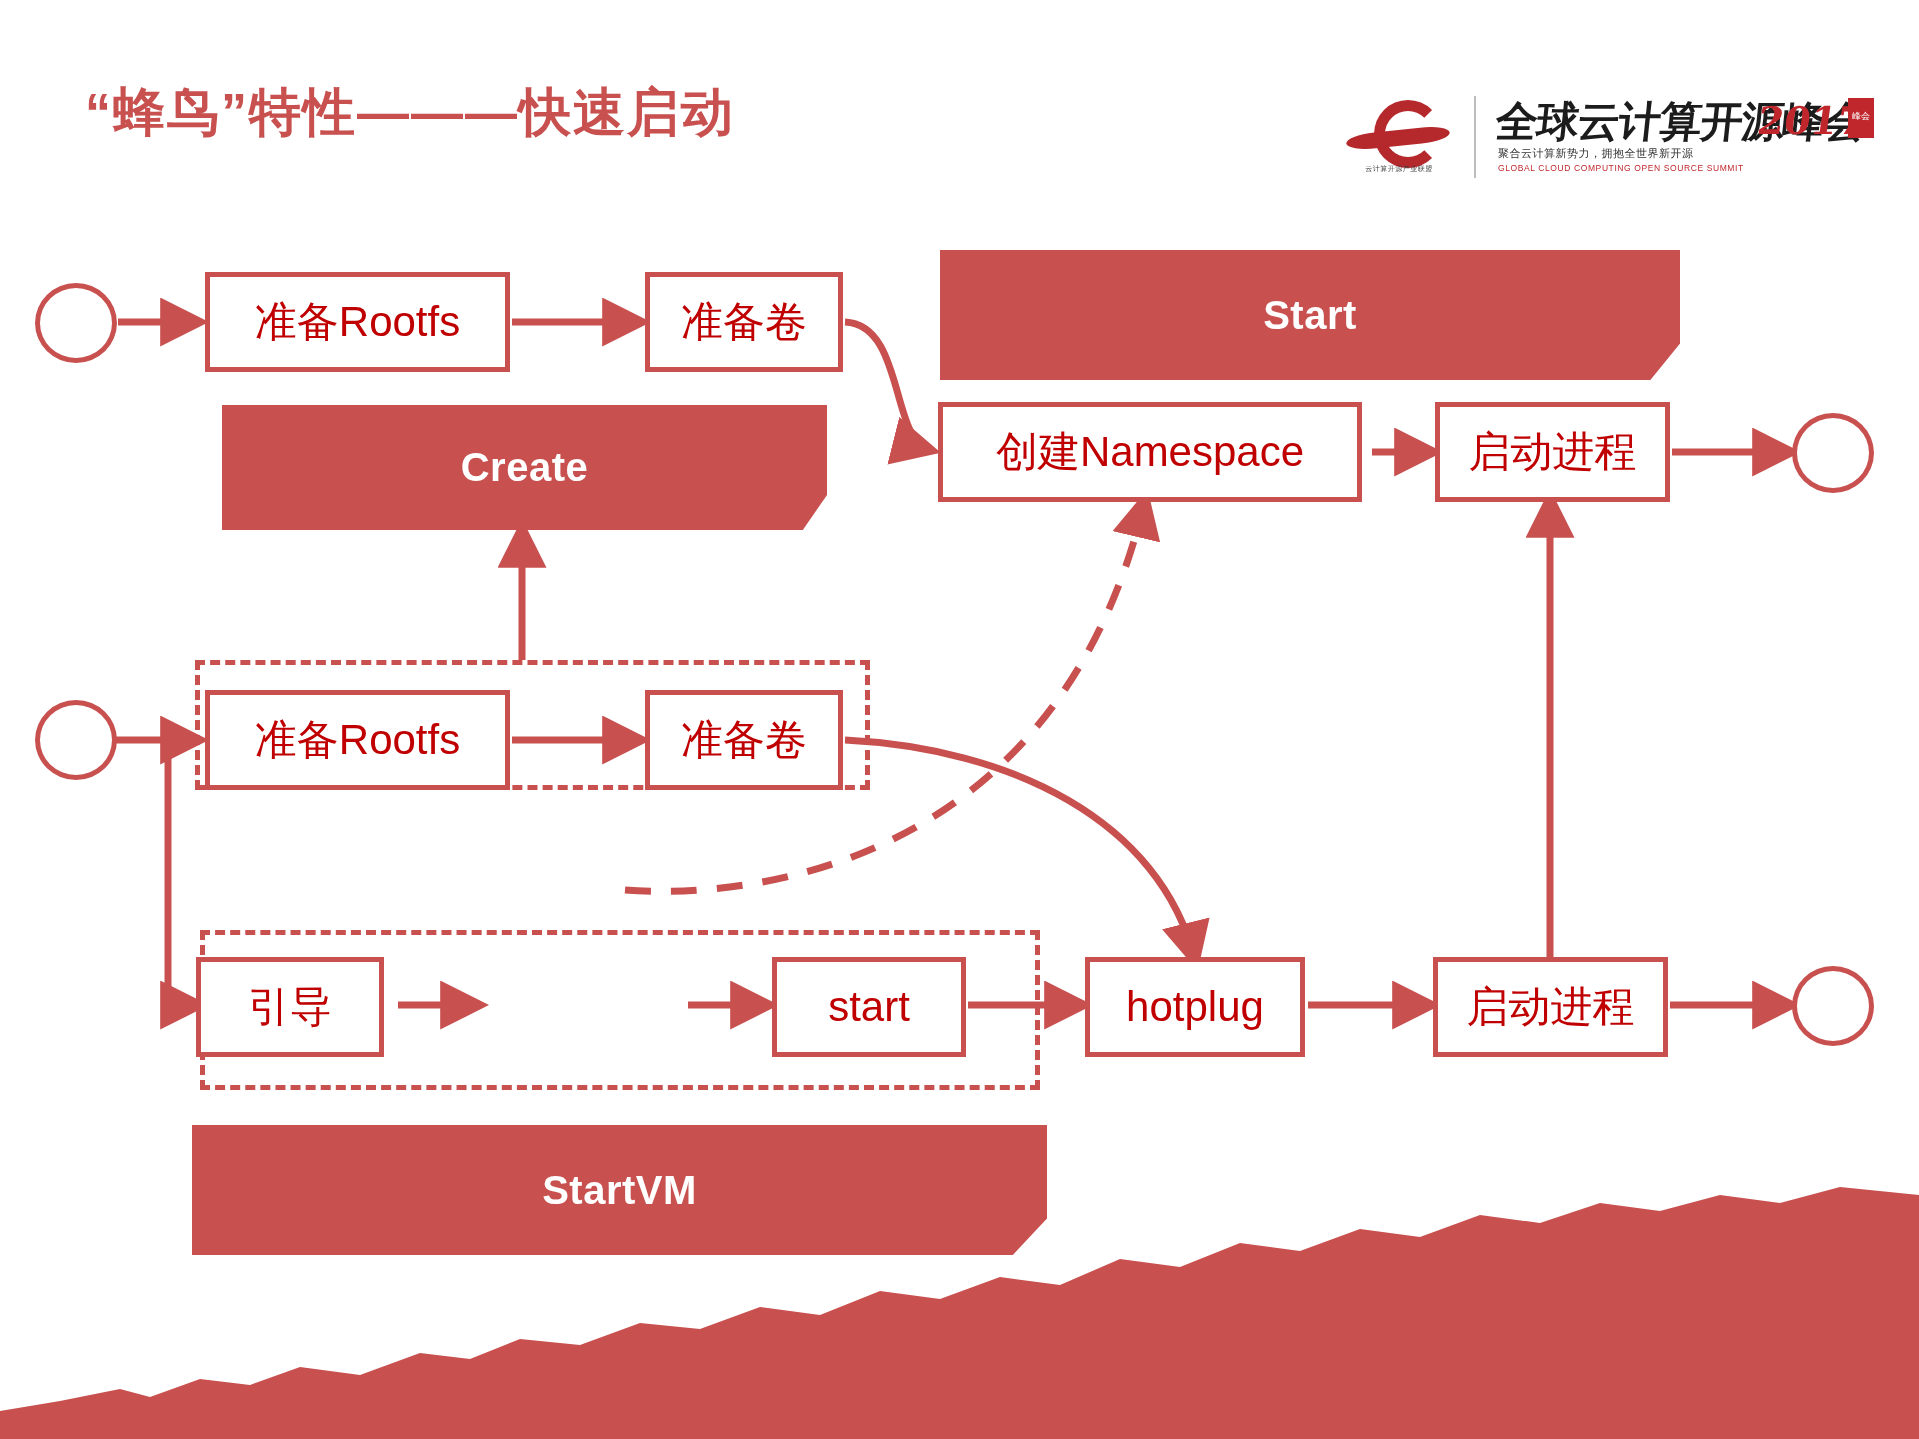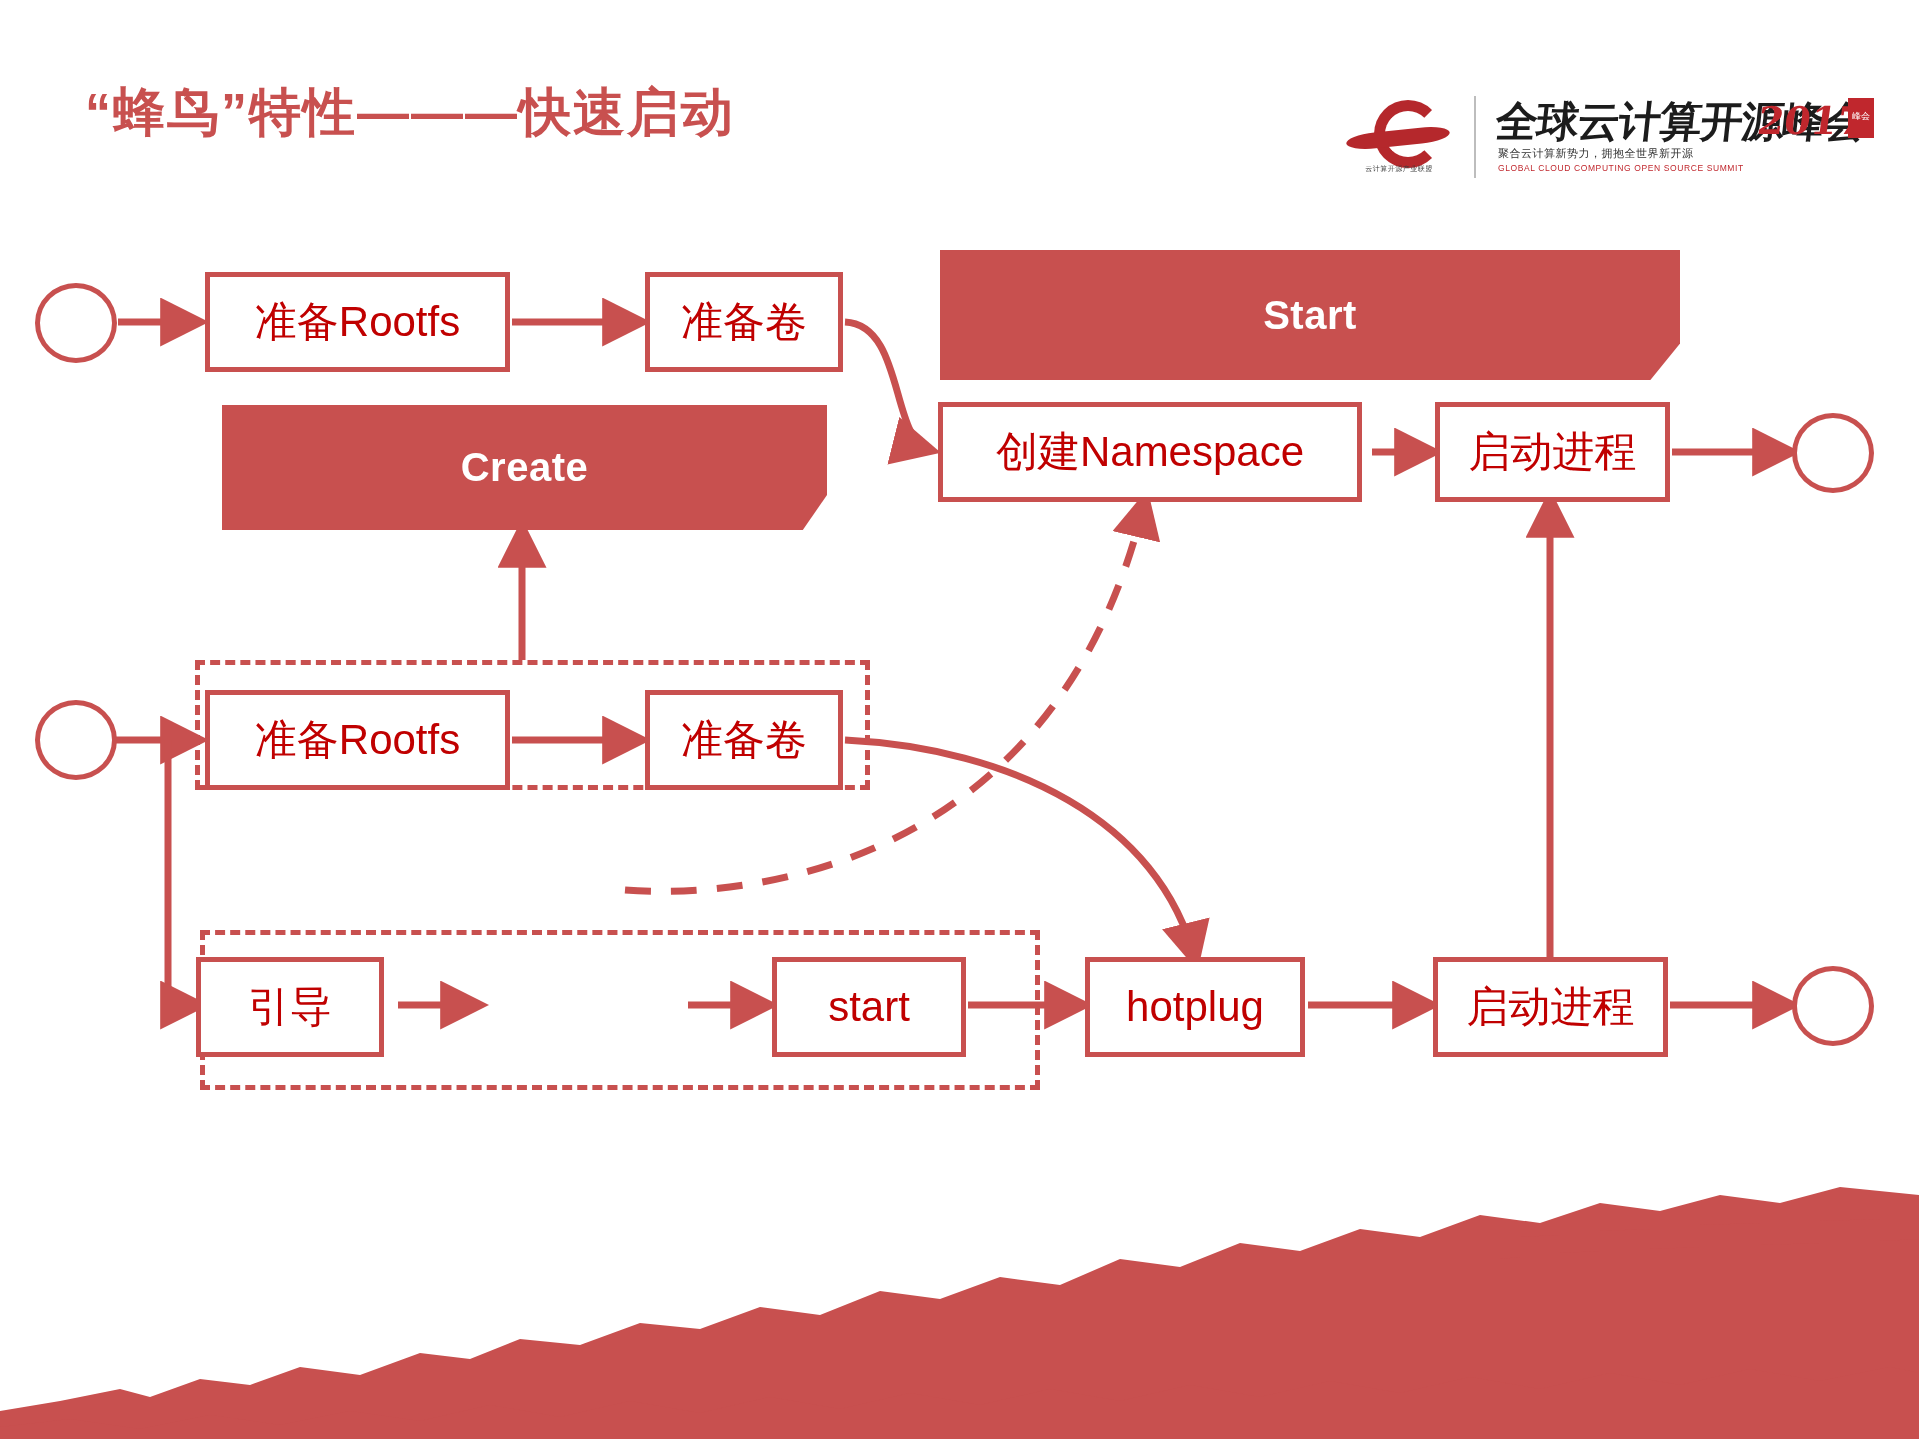--- a/index.html
+++ b/index.html
@@ -153,20 +153,21 @@
       <g stroke="#c8504f" stroke-width="7" fill="none" stroke-dasharray="26 20" marker-end="url(#arw)">
         <path d="M625,890 C760,900 1060,860 1145,500"></path>
       </g>
     </svg>
 
     <div class="group-frame" style="left:195px;top:660px;width:675px;height:130px;"></div>
     <div class="group-frame" style="left:200px;top:930px;width:840px;height:160px;"></div>
 
     <div class="banner" style="left:222px;top:405px;width:605px;height:125px;">Create</div>
     <div class="banner" style="left:940px;top:250px;width:740px;height:130px;">Start</div>
+    <div class="banner" style="left:192px;top:1125px;width:855px;height:130px;">StartVM</div>
 
     <div class="terminator" style="left:35px;top:283px;width:82px;height:80px;"></div>
     <div class="terminator" style="left:1792px;top:413px;width:82px;height:80px;"></div>
     <div class="terminator" style="left:35px;top:700px;width:82px;height:80px;"></div>
     <div class="terminator" style="left:1792px;top:966px;width:82px;height:80px;"></div>
 
     <div class="node" style="left:205px;top:272px;width:305px;height:100px;">准备Rootfs</div>
     <div class="node" style="left:645px;top:272px;width:198px;height:100px;">准备卷</div>
     <div class="node" style="left:938px;top:402px;width:424px;height:100px;">创建Namespace</div>
     <div class="node" style="left:1435px;top:402px;width:235px;height:100px;">启动进程</div>

